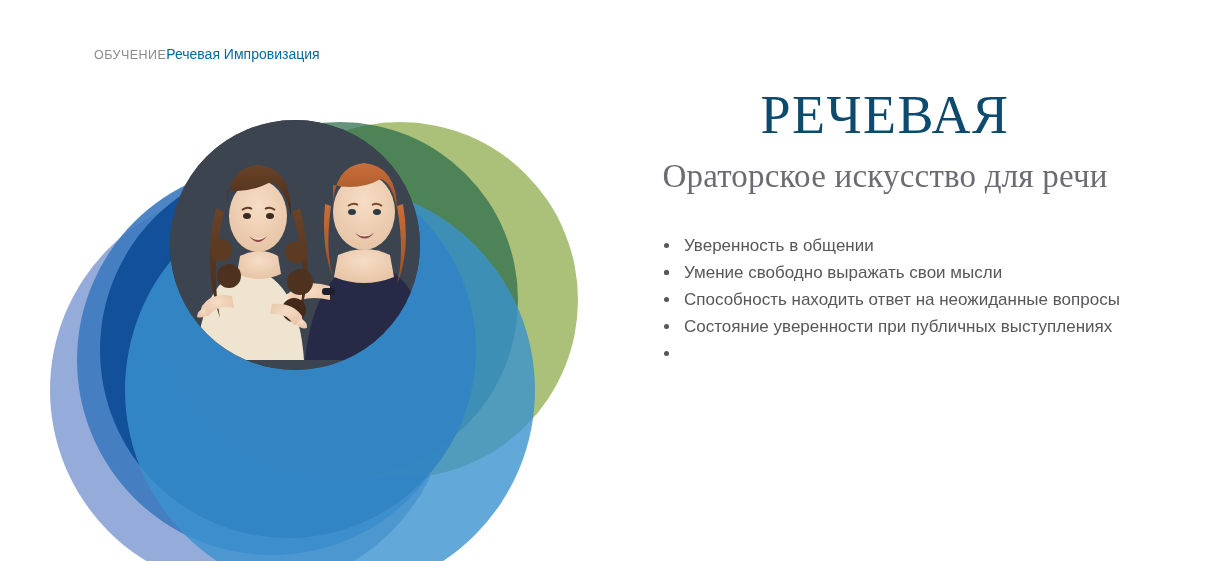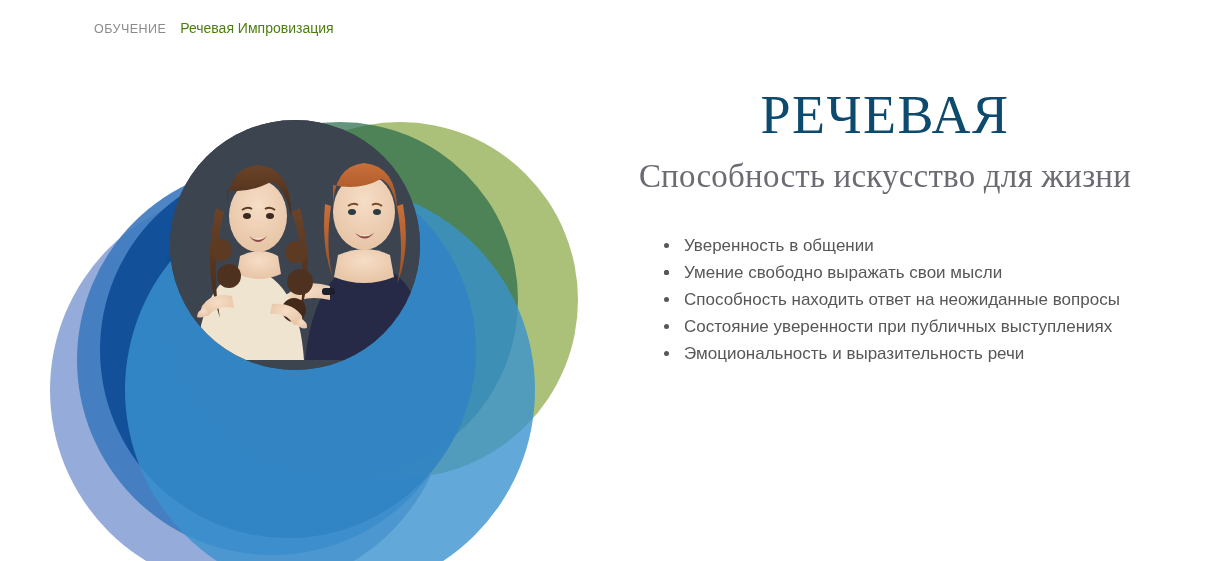--- a/index.html
+++ b/index.html
@@ -14,34 +14,33 @@
 
   .page {
     position:relative;
     width:1220px; height:561px;
     background:#ffffff;
   }
 
   
   .breadcrumb {
     position:absolute;
-    left:94px; top:20px;
+    left:94px; top:46px;
     display:flex; align-items:baseline;
-    gap:14px;
     white-space:nowrap;
   }
   .crumb-root {
     font-size:12.5px;
     letter-spacing:0.45px;
     color:#8b8b8b;
     text-transform:uppercase;
   }
   .crumb-current {
     font-size:14px;
-    color:#4d7c0f;
+    color:#0369a1;
   }
 
   
   .graphic {
     position:absolute;
     left:0; top:60px;
     width:620px; height:501px;
   }
   .graphic svg { display:block; width:620px; height:501px; }
 
@@ -190,21 +189,21 @@
         </g>
       </g>
     </svg>
   </div>
 
   <div class="content">
     <h1 class="title">
       <span class="ln">РЕЧЕВАЯ</span>
     </h1>
 
-    <div class="subtitle">Способность искусство для жизни</div>
+    <div class="subtitle">Ораторское искусство для речи</div>
 
     <ul class="benefits">
       <li>
         <span class="dot"></span>
         <span>Уверенность в общении</span>
       </li>
       <li>
         <span class="dot"></span>
       </li>
       <li>
@@ -214,18 +213,17 @@
       <li>
         <span class="dot"></span>
         <span>Способность находить ответ на неожиданные вопросы</span>
       </li>
       <li>
         <span class="dot"></span>
         <span>Состояние уверенности при публичных выступлениях</span>
       </li>
       <li>
         <span class="dot"></span>
-        <span>Эмоциональность и выразительность речи</span>
       </li>
     </ul>
   </div>
 
 </div>
 
 </body></html>

